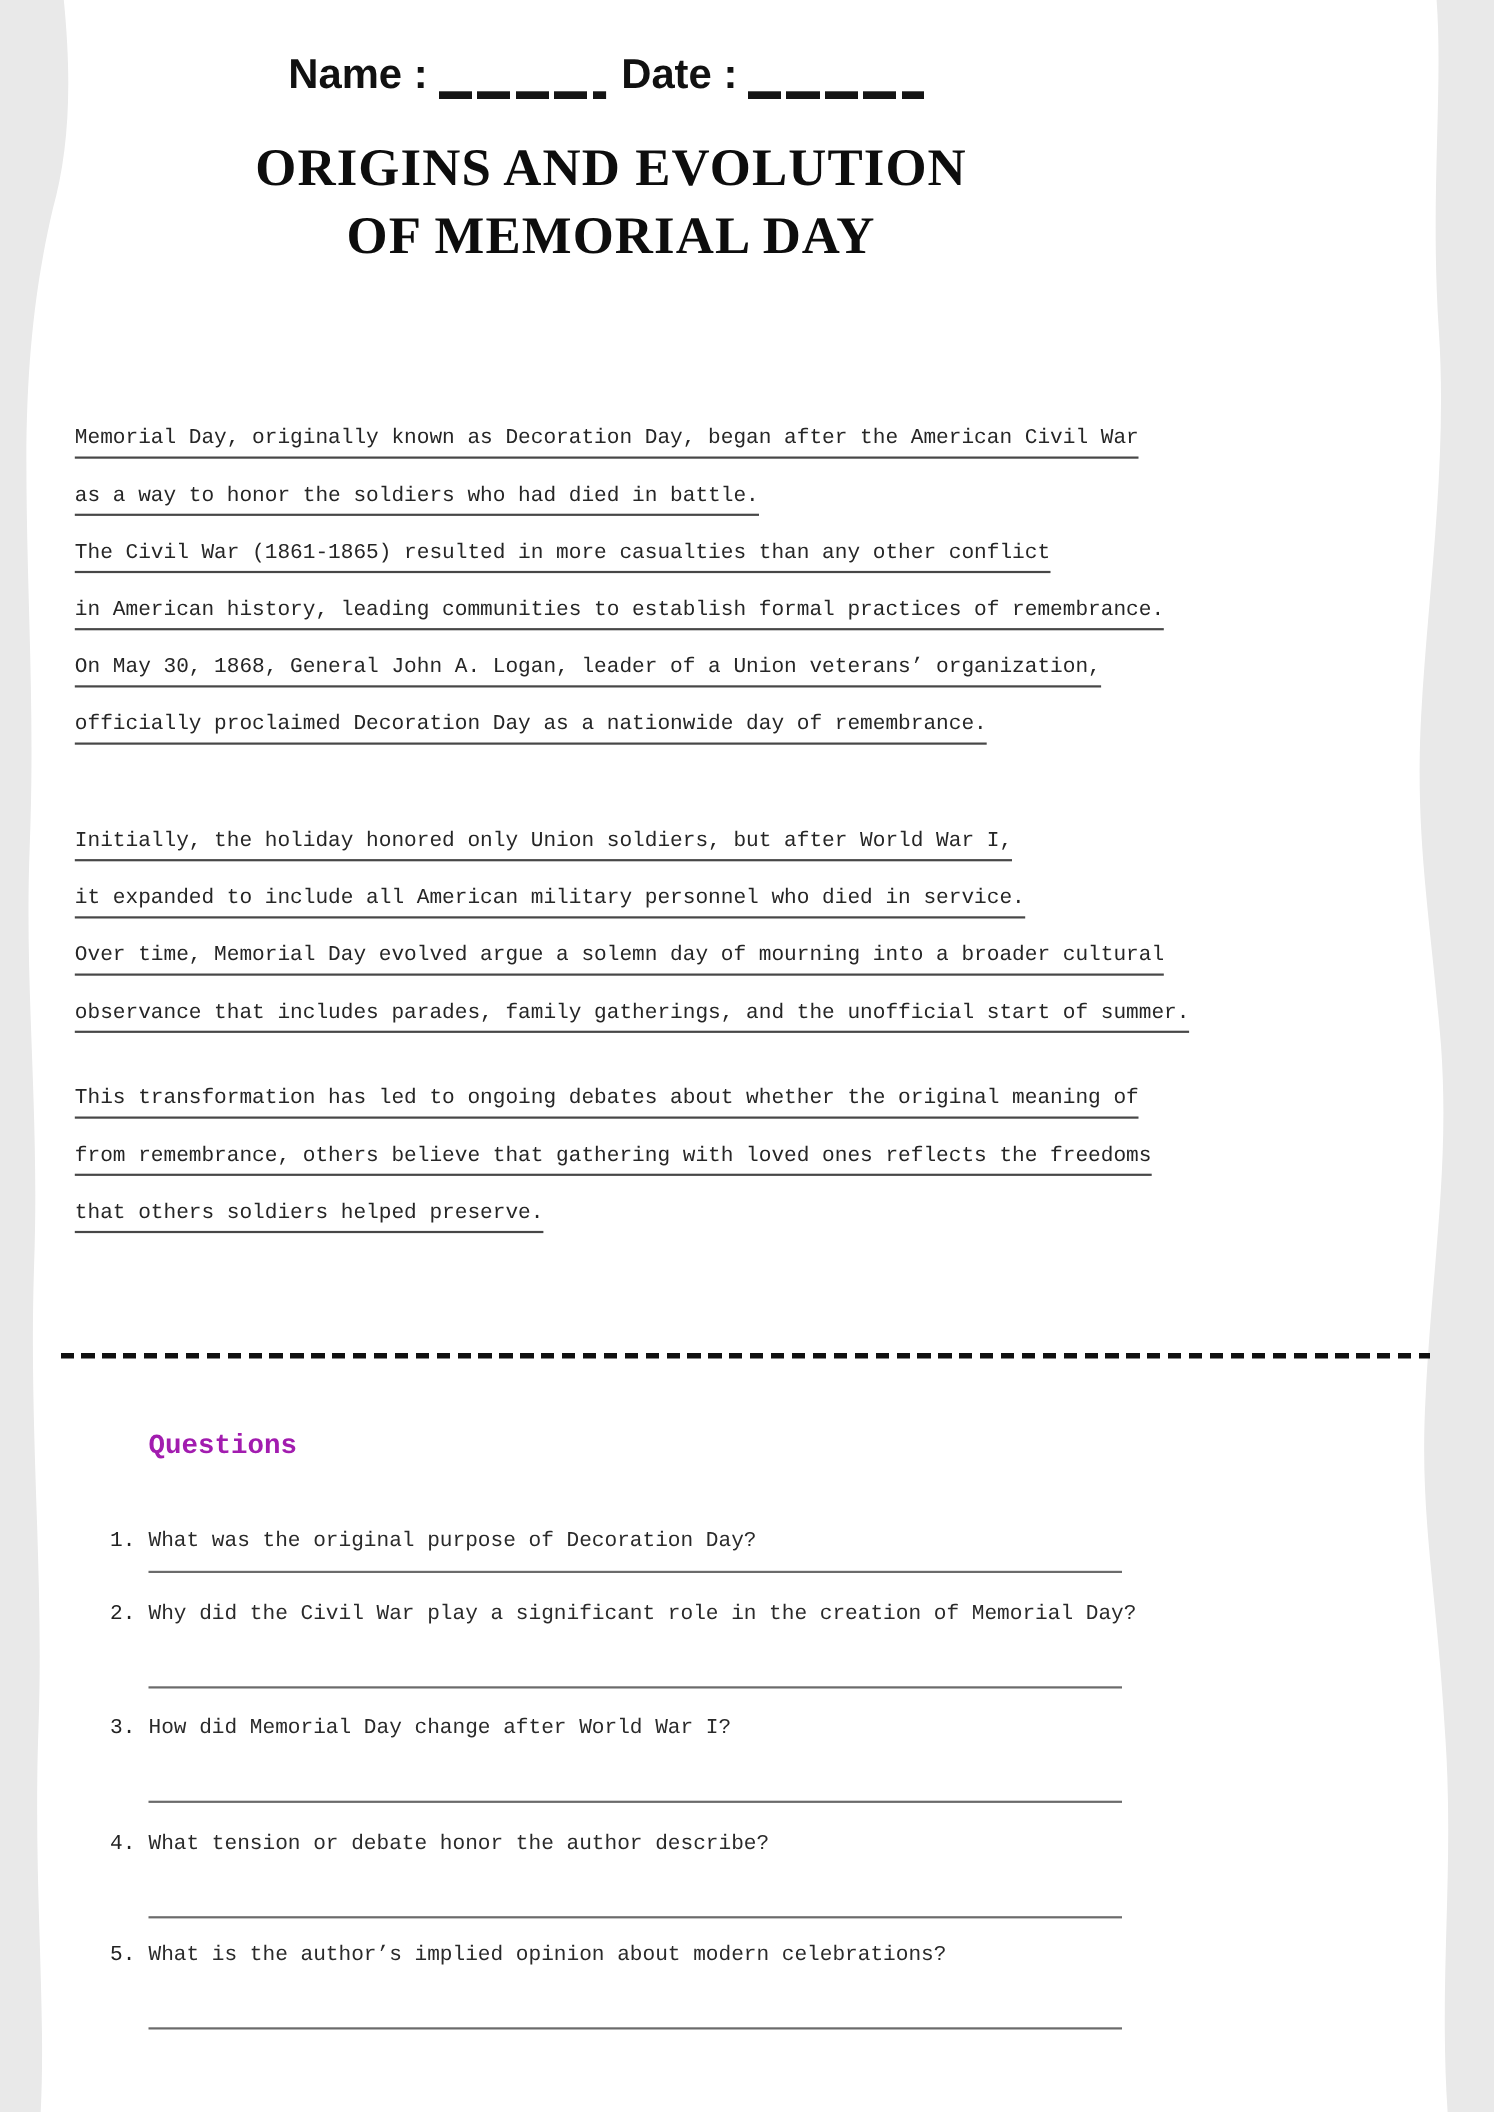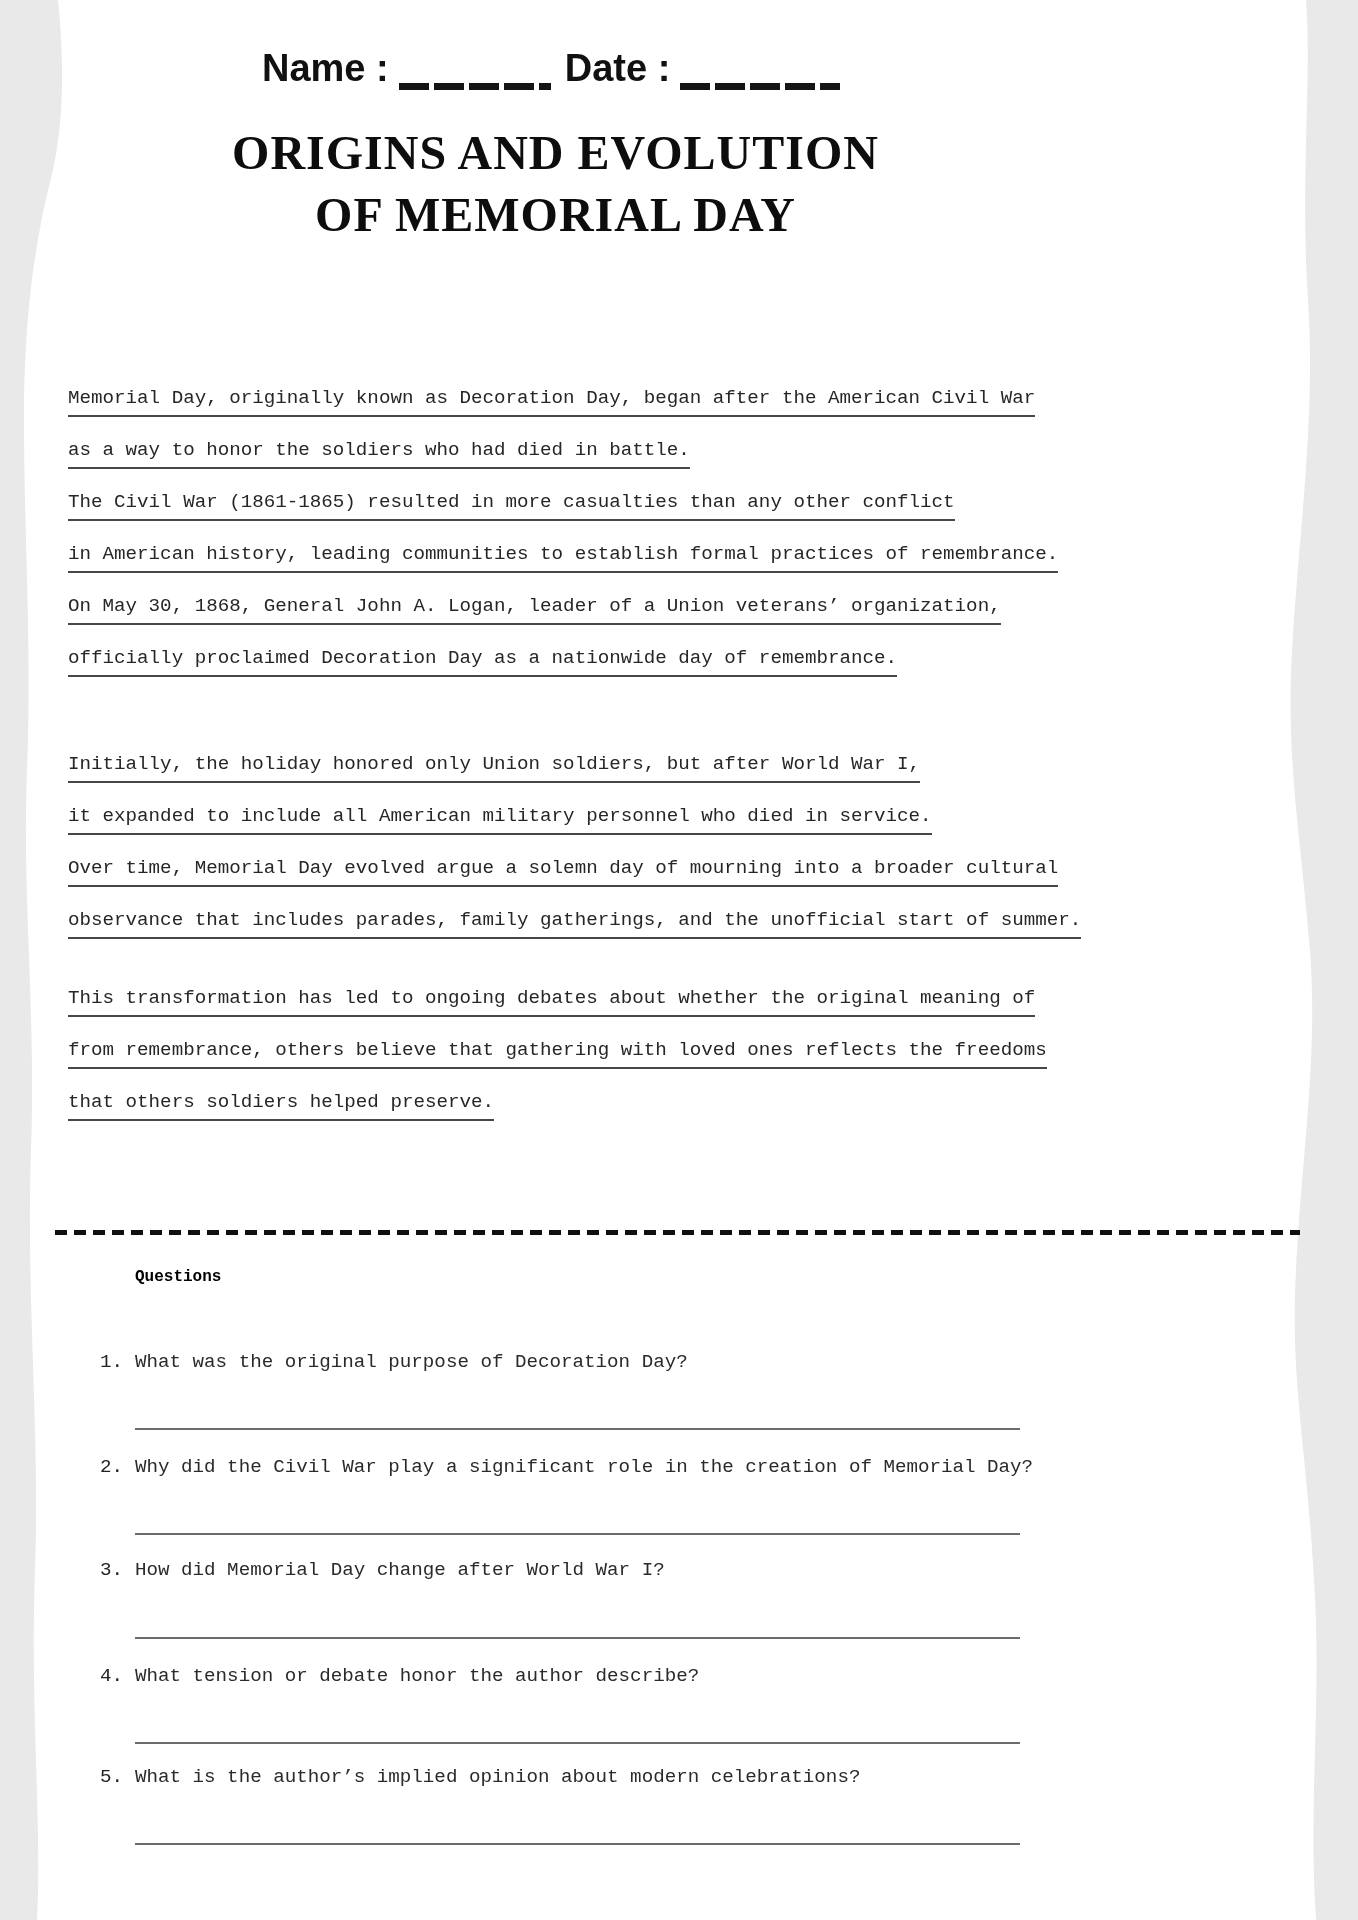--- a/index.html
+++ b/index.html
@@ -43,22 +43,22 @@
   }
 
   
   .divider{
     position:absolute;left:55px;top:1230px;width:1245px;height:5px;
     background:repeating-linear-gradient(90deg,#101010 0 12px,transparent 12px 19px);
   }
 
   
   .q-header{
-    position:absolute;left:135px;top:1268px;
-    font-size:16px;font-weight:bold;color:#000000;
+    position:absolute;left:135px;top:1300px;
+    font-size:25px;font-weight:bold;color:#a21caf;
   }
   .question{
     position:absolute;left:100px;width:1000px;white-space:nowrap;
     font-size:19.2px;line-height:24px;color:#2a2a2a;
   }
   .qnum{display:inline-block;width:35px;color:#222;}
   .answer-line{
     position:absolute;left:135px;width:885px;height:0;
     border-top:2px solid #6b6b6b;
   }
@@ -116,21 +116,21 @@
   <div class="para p3">
     <div class="pline"><span>This transformation has led to ongoing debates about whether the original meaning of</span></div>
     <div class="pline"><span>from remembrance, others believe that gathering with loved ones reflects the freedoms</span></div>
     <div class="pline"><span>that others soldiers helped preserve.</span></div>
   </div>
 
   <div class="divider"></div>
 
   <div class="q-header">Questions</div>
 
-  <div class="question" style="top:1350px">
+  <div class="question" style="top:1388px">
     <span class="qnum">1.</span><span class="qtext">What was the original purpose of Decoration Day?</span>
   </div>
   <div class="answer-line" style="top:1428px"></div>
 
   <div class="question" style="top:1455px">
     <span class="qnum">2.</span><span class="qtext">Why did the Civil War play a significant role in the creation of Memorial Day?</span>
   </div>
   <div class="answer-line" style="top:1533px"></div>
 
   <div class="question" style="top:1558px">

